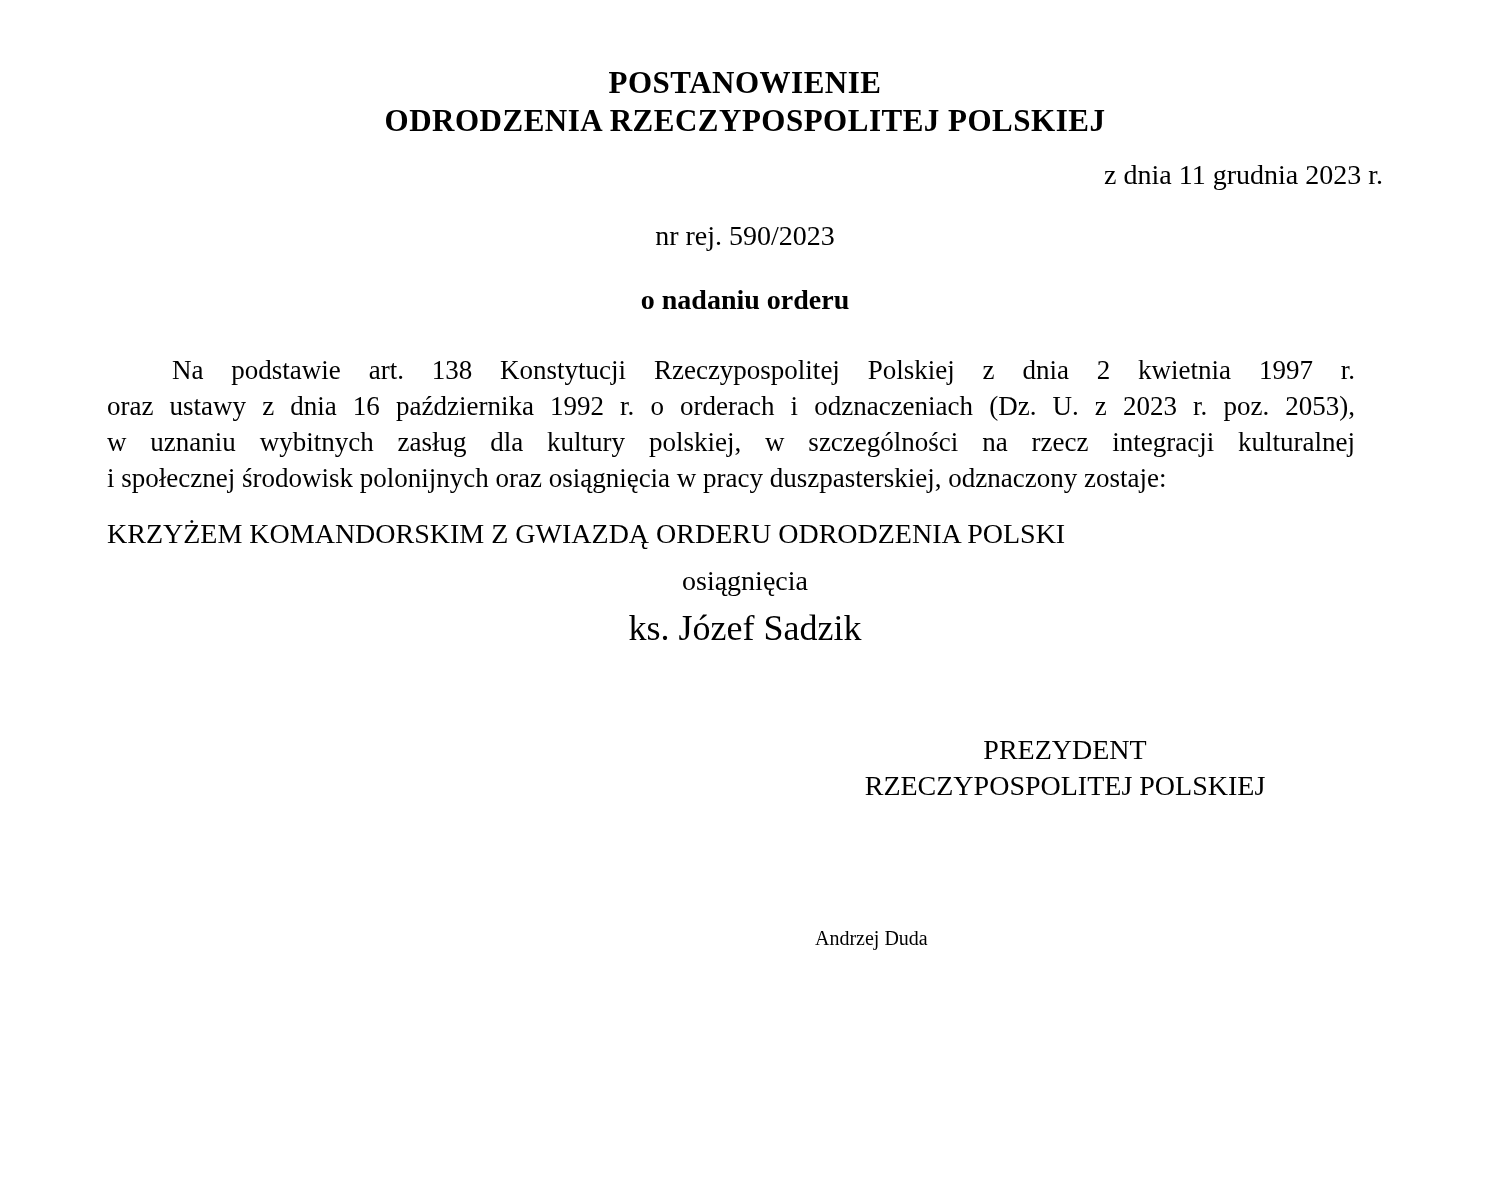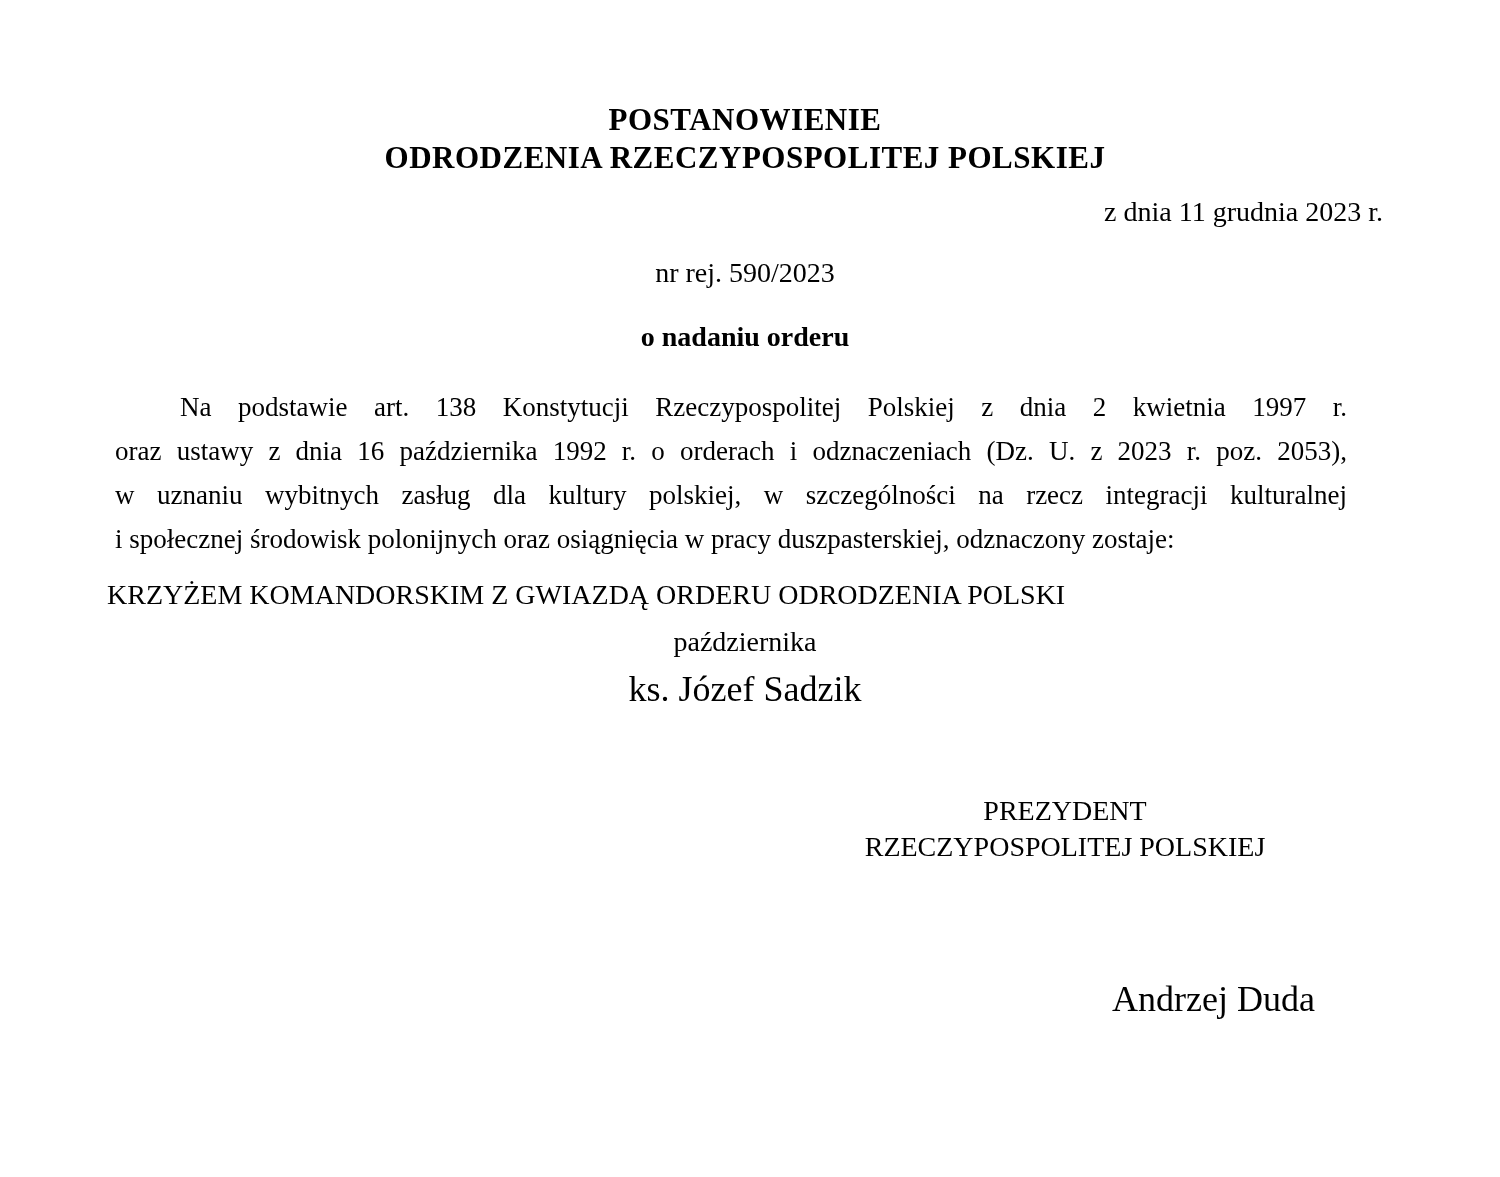--- a/index.html
+++ b/index.html
@@ -13,21 +13,21 @@
     position: relative;
     color: #000000;
     font-family: "Liberation Serif", serif;
     -webkit-font-smoothing: antialiased;
   }
   .content {
     position: absolute;
     left: 107px;
     top: 0;
     width: 1276px;
-    padding-top: 101px;
+    padding-top: 64px;
   }
 
   .doc-title {
     font-size: 31px;
     line-height: 38px;
     font-weight: bold;
     text-align: center;
     letter-spacing: 0.5px;
   }
   .date-line {
@@ -49,21 +49,21 @@
     font-weight: bold;
     text-align: center;
   }
   .decree-paragraph {
     margin-top: 34px;
     width: 1248px;
     font-size: 27px;
     line-height: 36px;
   }
   .para-line {
-    margin: 8px;
+    margin: 0;
     text-align: justify;
     text-align-last: justify;
     white-space: normal;
   }
   .para-line.first {
     text-indent: 65px;
   }
   .para-line.last {
     text-align-last: left;
   }
@@ -90,23 +90,23 @@
     margin-left: 708px;
     width: 500px;
     font-size: 28px;
     line-height: 36px;
     text-align: center;
   }
   .signer-block {
     margin-top: 116px;
     margin-left: 708px;
     width: 500px;
-    font-size: 36px;
+    font-size: 20px;
     line-height: 36px;
-    text-align: right;
+    text-align: left;
   }
 </style>
 </head>
 <body>
 
 <div class="content">
 
   <div class="doc-title">
     <div>POSTANOWIENIE</div>
     <div>ODRODZENIA RZECZYPOSPOLITEJ POLSKIEJ</div>
@@ -120,21 +120,21 @@
 
   <div class="decree-paragraph">
     <p class="para-line first">Na podstawie art. 138 Konstytucji Rzeczypospolitej Polskiej z dnia 2 kwietnia 1997 r.</p>
     <p class="para-line">oraz ustawy z dnia 16 października 1992 r. o orderach i odznaczeniach (Dz. U. z 2023 r. poz. 2053),</p>
     <p class="para-line">w uznaniu wybitnych zasług dla kultury polskiej, w szczególności na rzecz integracji kulturalnej</p>
     <p class="para-line last">i społecznej środowisk polonijnych oraz osiągnięcia w pracy duszpasterskiej, odznaczony zostaje:</p>
   </div>
 
   <div class="award-line">KRZYŻEM KOMANDORSKIM Z GWIAZDĄ ORDERU ODRODZENIA POLSKI</div>
 
-  <div class="posthumous-line">października</div>
+  <div class="posthumous-line">osiągnięcia</div>
 
   <div class="recipient-line">ks. Józef Sadzik</div>
 
   <div class="signature-block">
     <div>PREZYDENT</div>
     <div>RZECZYPOSPOLITEJ POLSKIEJ</div>
   </div>
 
   <div class="signer-block">Andrzej Duda</div>
 

